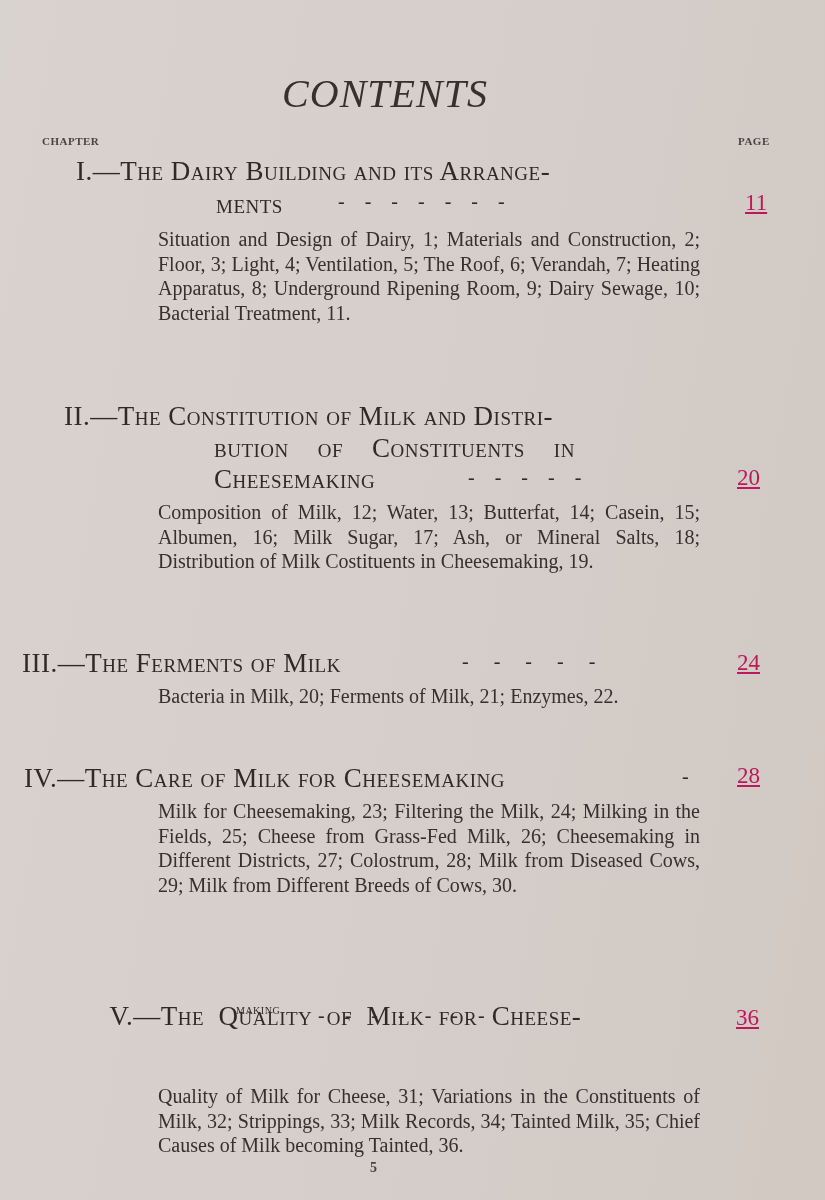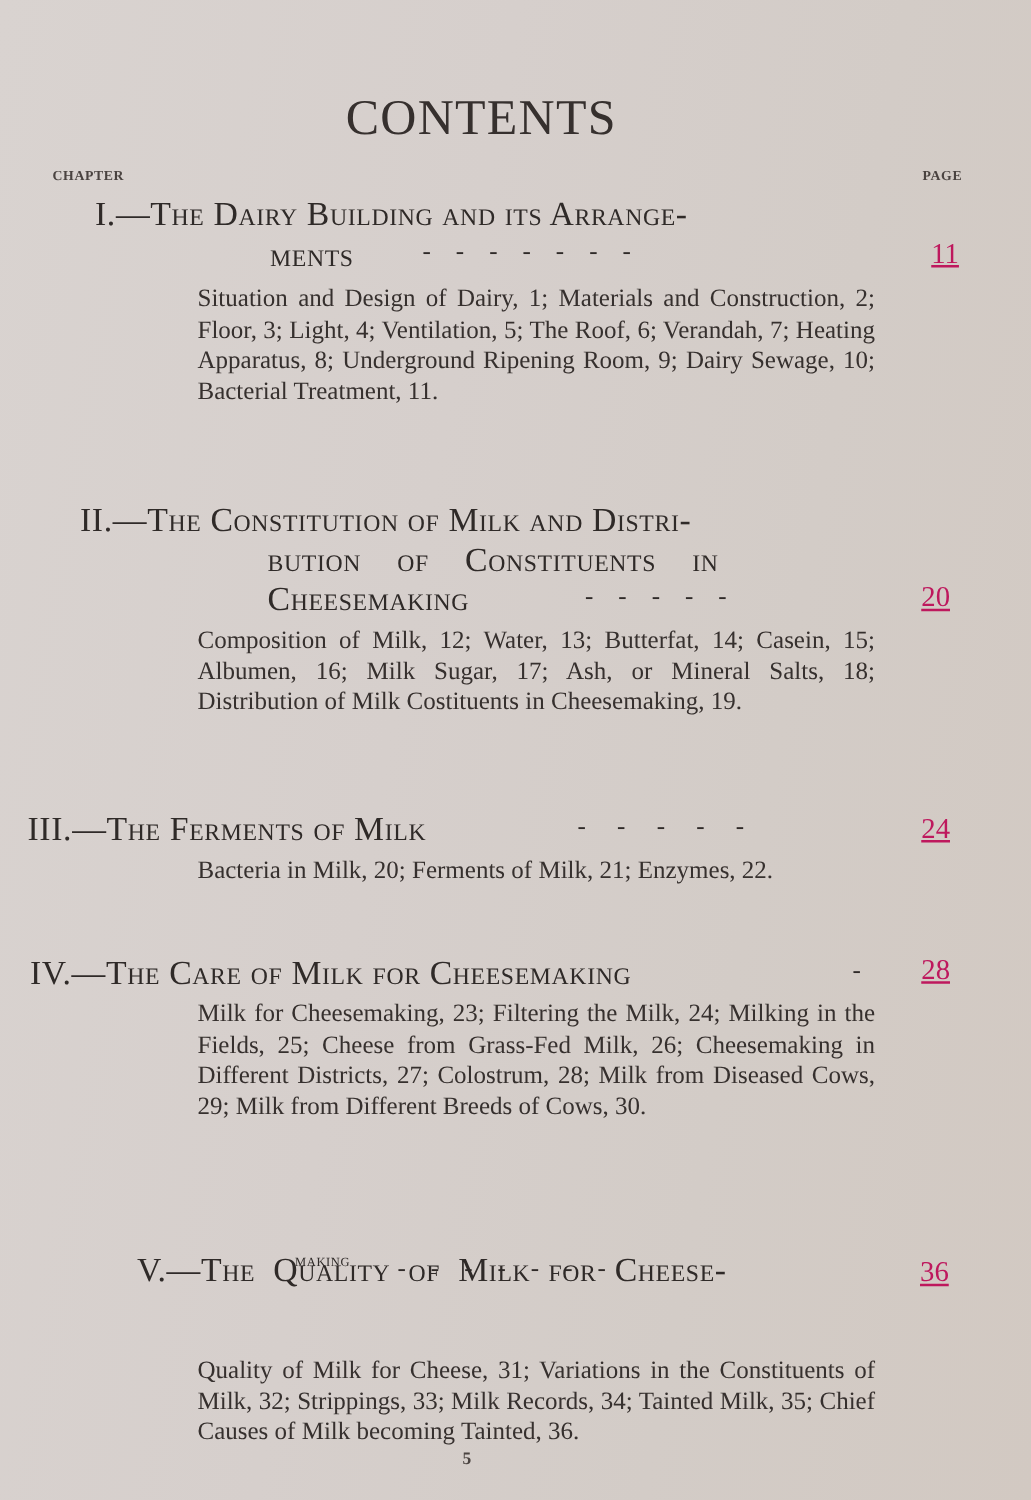--- a/index.html
+++ b/index.html
@@ -6,21 +6,21 @@
   body {
     width: 825px; height: 1200px; overflow: hidden;
     background: linear-gradient(100deg, #d9d3d0 0%, #d6cfcc 40%, #d3ccc7 70%, #d2c9c2 100%);
     font-family: "Liberation Serif", "DejaVu Serif", serif;
     color: #2f2a28;
     position: relative;
   }
   .page { position: absolute; left: 0; top: 0; width: 825px; height: 1200px; }
   .title {
     position: absolute; top: 70px; left: 0; width: 770px; text-align: center;
-    font-size: 40px; letter-spacing: 1px; color: #36302e;
+    font-size: 40px; letter-spacing: 1px; color: #36302e; font-style: italic;
   }
   .col-label {
     position: absolute; top: 135px; font-size: 11px; font-weight: bold;
     letter-spacing: 0.5px; color: #4a4340;
   }
   .col-chapter { left: 42px; }
   .col-page { left: 738px; }
 
   .entry { position: absolute; left: 0; width: 825px; }
   .heading {

